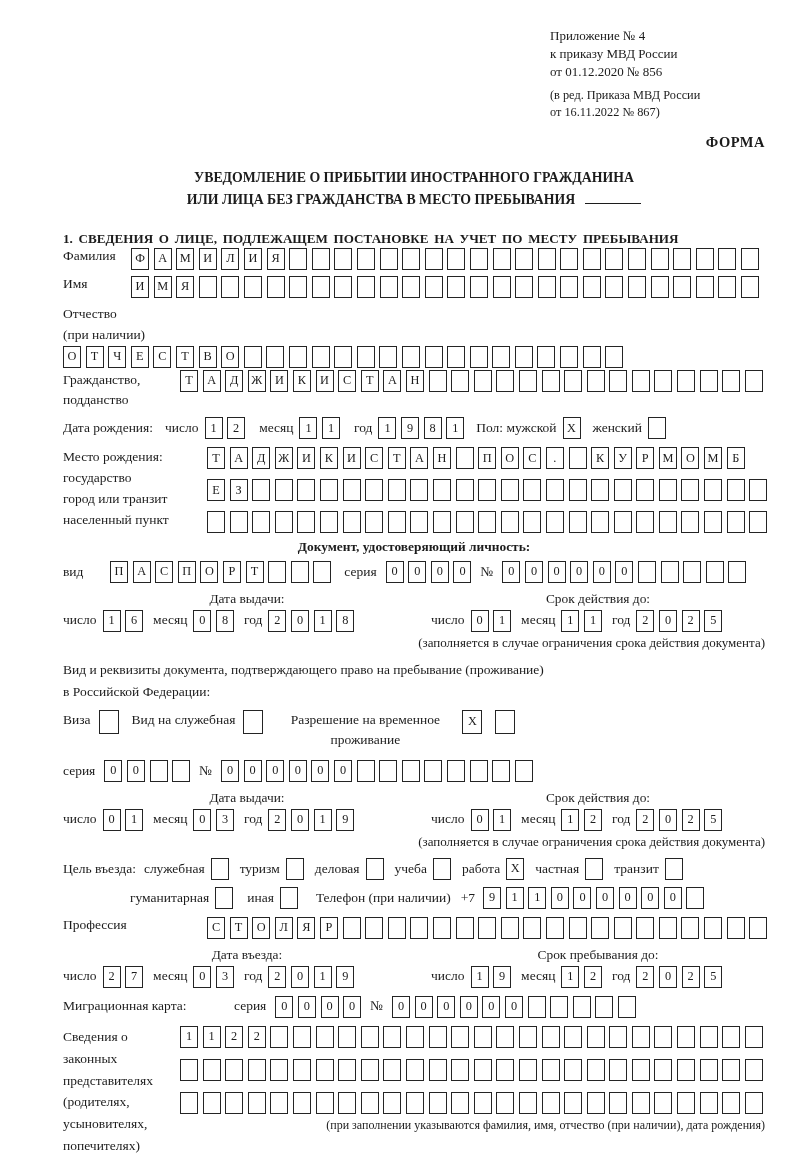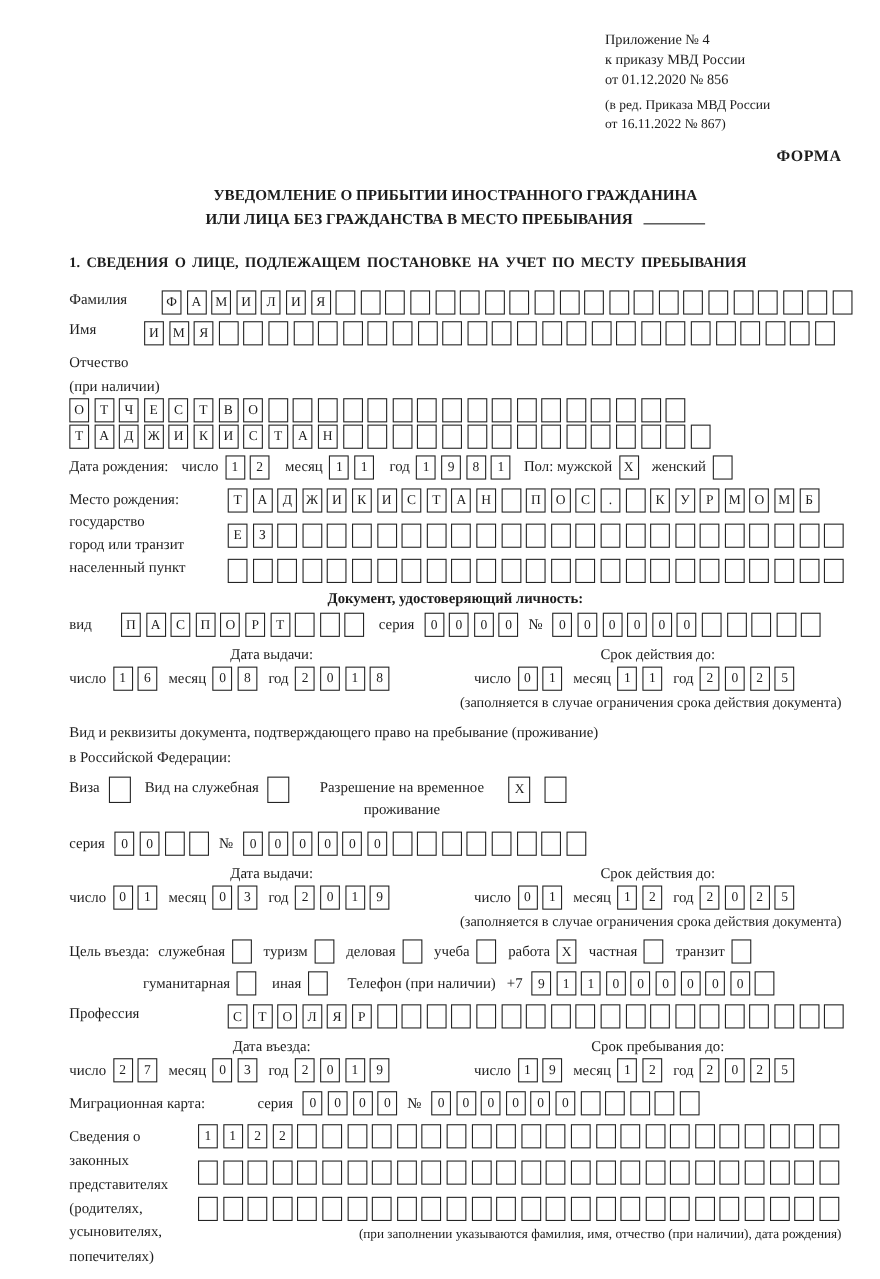--- a/index.html
+++ b/index.html
@@ -89,21 +89,21 @@
 
   <div class="forma">ФОРМА</div>
 
   <div class="title">
     <div>УВЕДОМЛЕНИЕ О ПРИБЫТИИ ИНОСТРАННОГО ГРАЖДАНИНА</div>
     <div><span>ИЛИ ЛИЦА БЕЗ ГРАЖДАНСТВА В МЕСТО ПРЕБЫВАНИЯ</span><span class="blank"></span></div>
   </div>
 
   <div class="sec-heading">1. СВЕДЕНИЯ О ЛИЦЕ, ПОДЛЕЖАЩЕМ ПОСТАНОВКЕ НА УЧЕТ ПО МЕСТУ ПРЕБЫВАНИЯ</div>
 
-  <div class="frow mb6" style="margin-top:16px;gap:16px;">
+  <div class="frow mb6" style="">
     <div class="lbl w68">Фамилия</div>
     <div class="cellrow">
         <span class="cell">Ф</span>
         <span class="cell">А</span>
         <span class="cell">М</span>
         <span class="cell">И</span>
         <span class="cell">Л</span>
         <span class="cell">И</span>
         <span class="cell">Я</span>
         <span class="cell"></span>
@@ -192,20 +192,24 @@
         <span class="cell"></span>
         <span class="cell"></span>
         <span class="cell"></span>
         <span class="cell"></span>
         <span class="cell"></span>
         <span class="cell"></span>
       </div>
   </div>
 
   <div class="frow mb4">
+    <div class="lbl w117 lbl2">
+      <div>Гражданство,</div>
+        <div>подданство</div>
+    </div>
     <div class="cellrow">
         <span class="cell">Т</span>
         <span class="cell">А</span>
         <span class="cell">Д</span>
         <span class="cell">Ж</span>
         <span class="cell">И</span>
         <span class="cell">К</span>
         <span class="cell">И</span>
         <span class="cell">С</span>
         <span class="cell">Т</span>

